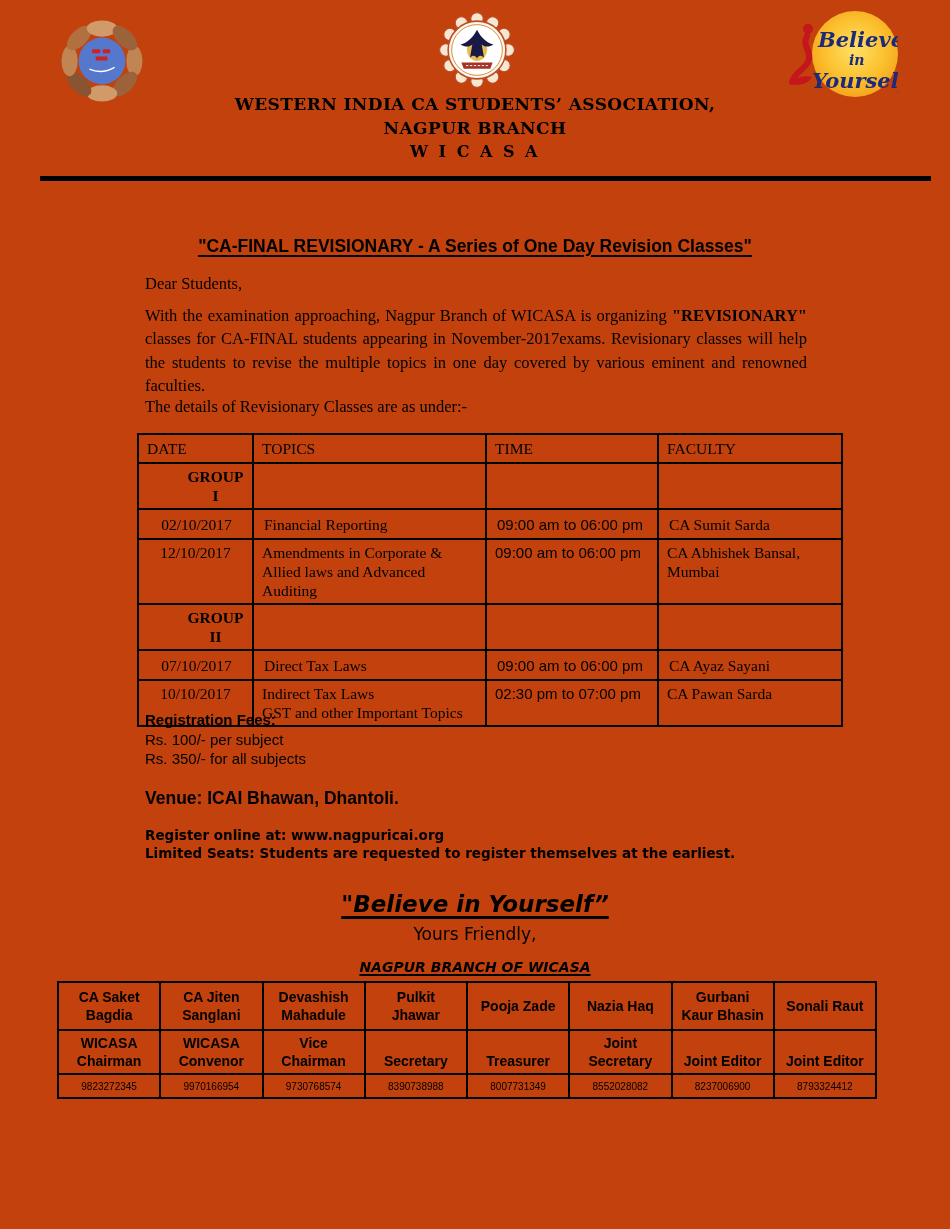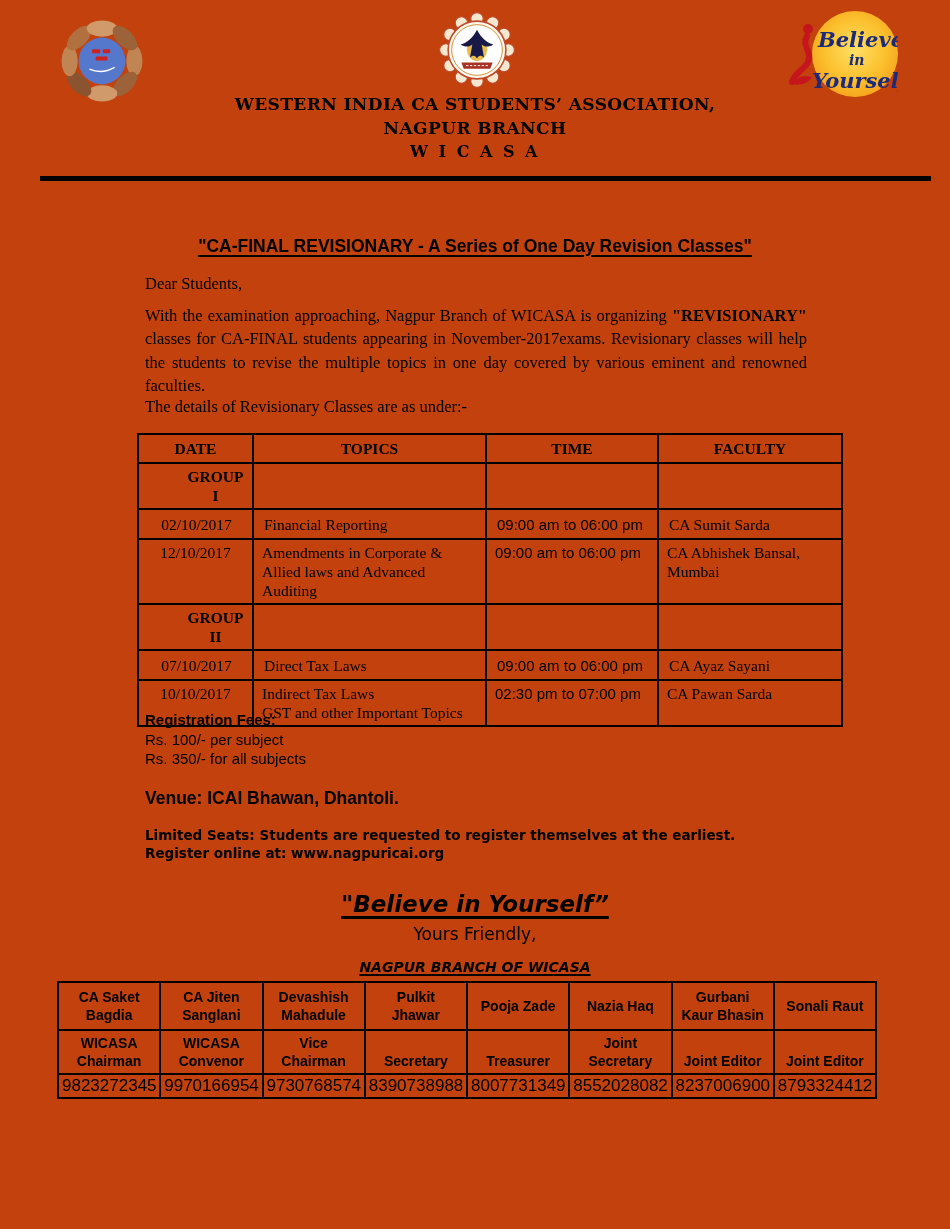--- a/index.html
+++ b/index.html
@@ -31,21 +31,21 @@
 
   .salutation { position:absolute; left:145px; top:274px; font-size:16.5px; }
   .para { position:absolute; left:145px; top:304px; width:662px; margin:0;
           font-size:16.5px; line-height:23.3px; text-align:justify; }
   .details { position:absolute; left:145px; top:397px; font-size:16.5px; }
 
   
   table.schedule { position:absolute; left:137px; top:433px; width:704px;
                    border-collapse:collapse; table-layout:fixed; font-size:15.5px; }
   table.schedule th, table.schedule td { border:2px solid #000; padding:3px 8px; vertical-align:top; line-height:19px; }
-  table.schedule th { text-align:center; font-weight:bold; height:21px; vertical-align:middle;margin-left:28px; }
+  table.schedule th { text-align:left; font-weight:normal; height:21px; vertical-align:middle;margin-left:28px; }
   table.schedule td.c-date { text-align:center; }
   table.schedule td.c-group { text-align:center; font-weight:bold; height:22px; vertical-align:middle;padding-left:48px; }
   table.schedule td.c-time { font-family:"Liberation Sans", sans-serif; font-size:15px; }
   table.schedule td.pre { white-space:pre-line; }
   table.schedule tr.r-single td { height:22px; vertical-align:middle;padding-left:10px; }
 
   
   .fees { position:absolute; left:145px; top:710px;
           font-family:"Liberation Sans", sans-serif; font-size:15px; line-height:19.5px; }
   .fees .fees-label { font-weight:bold; }
@@ -64,21 +64,21 @@
             font-family:"DejaVu Sans", sans-serif; font-weight:bold; font-style:italic; font-size:14px;margin-top:14px; }
   .branch span { text-decoration:underline; text-decoration-thickness:1.5px; text-underline-offset:2px; }
 
   
   table.committee { position:absolute; left:57px; top:981px; width:820px;
                     border-collapse:collapse; table-layout:fixed; text-align:center;
                     font-family:"Liberation Sans", sans-serif; font-size:14px; }
   table.committee td { border:2px solid #000; padding:1px 3px; }
   table.committee tr.r-name td { height:44px; font-weight:bold; vertical-align:middle; white-space:pre-line; line-height:18px; }
   table.committee tr.r-desig td { height:38px; font-weight:bold; vertical-align:bottom; white-space:pre-line; line-height:18px; padding-bottom:3px; }
-  table.committee tr.r-phone td { height:20px; font-size:17px; vertical-align:middle; }
+  table.committee tr.r-phone td { height:20px; font-size:10px; vertical-align:middle; }
 </style>
 </head>
 <body>
 
 <div class="page">
 
   <div class="logo logo-left">
     <svg viewBox="0 0 100 100">
       <ellipse cx="86" cy="50" rx="17" ry="9" fill="#c08552" transform="rotate(90,86,50)"></ellipse>
       <ellipse cx="75.5" cy="75.5" rx="17" ry="9" fill="#9c6239" transform="rotate(135,75.5,75.5)"></ellipse>
@@ -219,22 +219,22 @@
 
   <div class="fees">
     <div class="fees-label">Registration Fees:</div>
     <div>Rs. 100/- per subject</div>
     <div>Rs. 350/- for all subjects</div>
   </div>
 
   <div class="venue">Venue: ICAI Bhawan, Dhantoli.</div>
 
   <div class="limited">
+    <div>Register online at: www.nagpuricai.org</div>
     <div>Limited Seats: Students are requested to register themselves at the earliest.</div>
-    <div>Register online at: www.nagpuricai.org</div>
   </div>
 
   <div class="motto">
     <span>"Believe in Yourself”</span>
   </div>
   <div class="yours">Yours Friendly,</div>
   <div class="branch">
     <span>NAGPUR BRANCH OF WICASA</span>
   </div>
 

